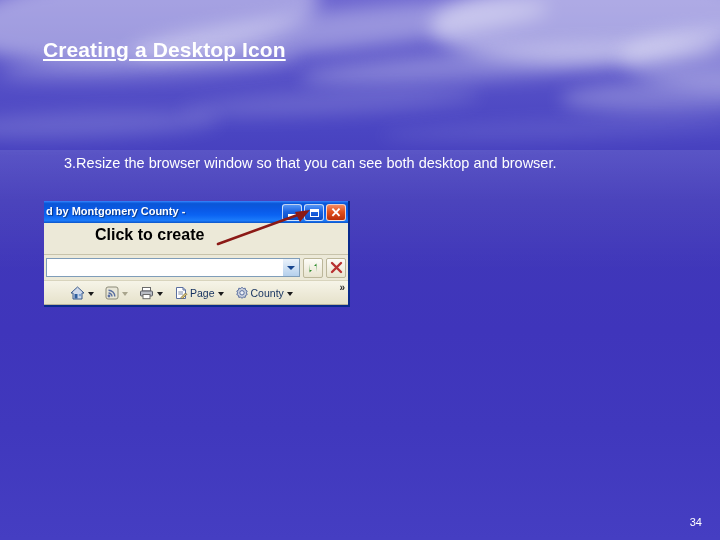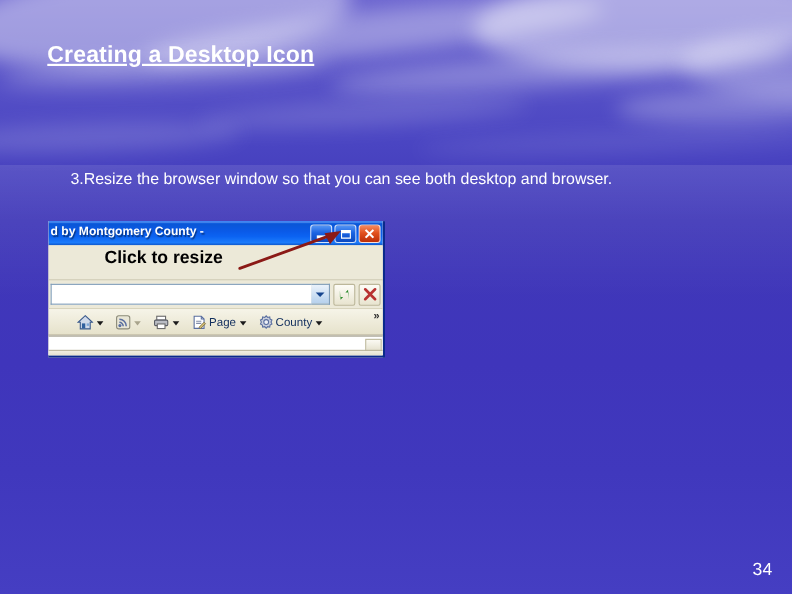--- a/index.html
+++ b/index.html
@@ -83,30 +83,30 @@
     width: 570px;
   }
   .bullet-1 { left: 64px; top: 89px; }
   .bullet-2 { left: 64px; top: 152px; }
 
   .page-number {
     position: absolute;
     right: 18px;
     bottom: 12px;
     color: #ffffff;
-    font-size: 16px;
+    font-size: 11px;
   }
 
   
   .browser-shot {
     position: absolute;
     left: 44px;
     top: 201px;
     width: 306px;
-    height: 124px;
+    height: 106px;
     overflow: hidden;
     background: #ece9d8;
     border-right: 2px solid #0a2a8c;
     border-bottom: 2px solid #0a2a8c;
     box-sizing: border-box;
   }
   
   .ie-titlebar {
     position: relative;
     height: 21px;
@@ -343,21 +343,21 @@
         <div class="win-btn max">
           <div class="glyph-max"></div>
         </div>
         <div class="win-btn close">
           <div class="glyph-close">✕</div>
         </div>
       </div>
     </div>
 
     <div class="ie-menustrip">
-      <div class="annot-text">Click to resize</div>
+      <div class="annot-text">Click to create</div>
     </div>
 
     <div class="ie-addrrow">
       <div class="addr-input"></div>
       <div class="addr-drop">
         <div class="chev-down"></div>
       </div>
       <div class="tb-sq">
         <svg width="14" height="14" viewBox="0 0 14 14">
           <path d="M3 3 L3 9 L6 9 L3.6 11.6 Z" fill="#2a8a2a"></path>

